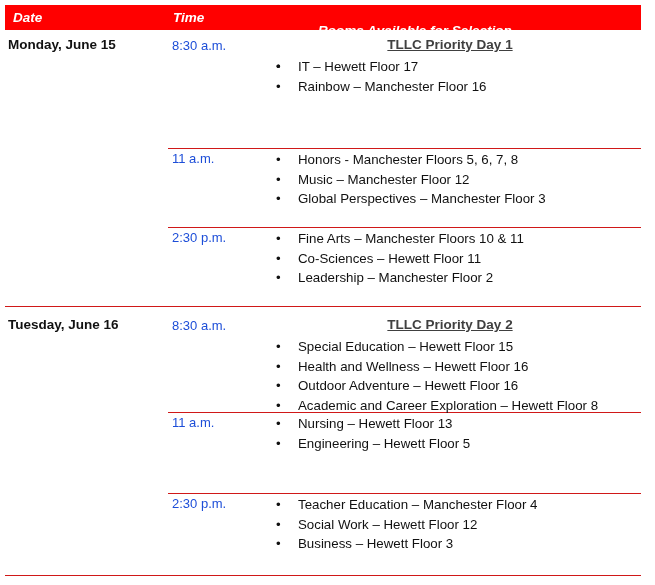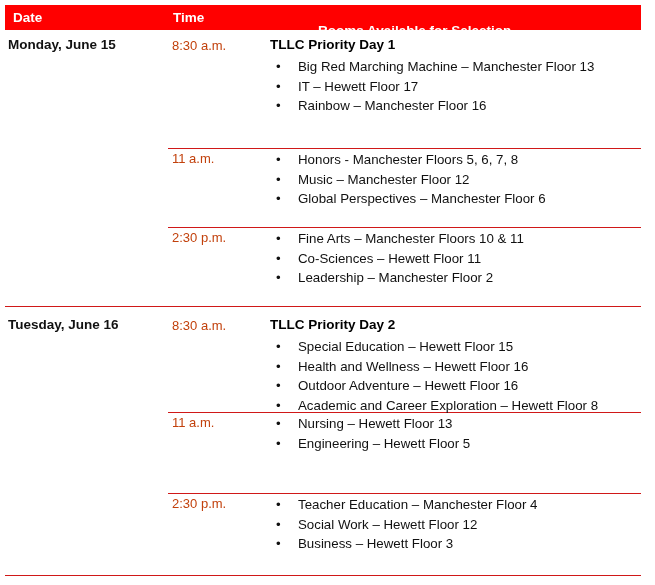--- a/index.html
+++ b/index.html
@@ -23,20 +23,21 @@
   }
 
   
   .header-bar {
     position: absolute;
     left: 5px;
     top: 5px;
     width: 636px;
     height: 25px;
     background: #ff0000;
+    font-style: italic;
   }
   .header-cell {
     position: absolute;
     top: 0;
     height: 25px;
     line-height: 25px;
     color: #ffffff;
     font-weight: bold;
     font-size: 13.5px;
     white-space: nowrap;
@@ -76,29 +77,31 @@
     font-weight: bold;
     font-size: 13.5px;
     white-space: nowrap;
     color: #111111;
   }
   .time-cell {
     position: absolute;
     left: 172px;
     font-size: 13px;
     white-space: nowrap;
-    color: #c2410c;
+    color: #1d4ed8;
   }
   .slot-title {
     position: absolute;
     left: 270px;
     width: 360px;
+    text-align: center;
     font-weight: bold;
     font-size: 13.5px;
-    color: #000000;
+    text-decoration: underline;
+    color: #404040;
     white-space: nowrap;
   }
   .room-list {
     position: absolute;
     left: 268px;
     margin: 0;
     padding: 0;
     list-style: none;
   }
   .room-item {
@@ -132,29 +135,29 @@
       <div class="rule-partial" style="top: 118px;"></div>
       <div class="rule-partial" style="top: 197px;"></div>
       <div class="rule-full" style="top: 276px;"></div>
       <div class="rule-partial" style="top: 382px;"></div>
       <div class="rule-partial" style="top: 463px;"></div>
       <div class="rule-full" style="top: 545px;"></div>
       <div class="date-cell" style="top: 7px;">Monday, June 15</div>
       <div class="time-cell" style="top: 8px;">8:30 a.m.</div>
       <div class="slot-title" style="top: 7px;">TLLC Priority Day 1</div>
       <ul class="room-list" style="top: 27px;">
-        <li class="room-item"><span class="bullet">•</span><span>Big Red Marching Machine – Manchester Floor 13</span></li>
+        <li class="room-item"><span class="bullet">•</span></li>
         <li class="room-item"><span class="bullet">•</span><span>IT – Hewett Floor 17</span></li>
         <li class="room-item"><span class="bullet">•</span><span>Rainbow – Manchester Floor 16</span></li>
       </ul>
       <div class="time-cell" style="top: 121px;">11 a.m.</div>
       <ul class="room-list" style="top: 120px;">
         <li class="room-item"><span class="bullet">•</span><span>Honors - Manchester Floors 5, 6, 7, 8</span></li>
         <li class="room-item"><span class="bullet">•</span><span>Music – Manchester Floor 12</span></li>
-        <li class="room-item"><span class="bullet">•</span><span>Global Perspectives – Manchester Floor 6</span></li>
+        <li class="room-item"><span class="bullet">•</span><span>Global Perspectives – Manchester Floor 3</span></li>
       </ul>
       <div class="time-cell" style="top: 200px;">2:30 p.m.</div>
       <ul class="room-list" style="top: 199px;">
         <li class="room-item"><span class="bullet">•</span><span>Fine Arts – Manchester Floors 10 &amp; 11</span></li>
         <li class="room-item"><span class="bullet">•</span><span>Co-Sciences – Hewett Floor 11</span></li>
         <li class="room-item"><span class="bullet">•</span><span>Leadership – Manchester Floor 2</span></li>
       </ul>
       <div class="date-cell" style="top: 287px;">Tuesday, June 16</div>
       <div class="time-cell" style="top: 288px;">8:30 a.m.</div>
       <div class="slot-title" style="top: 287px;">TLLC Priority Day 2</div>

